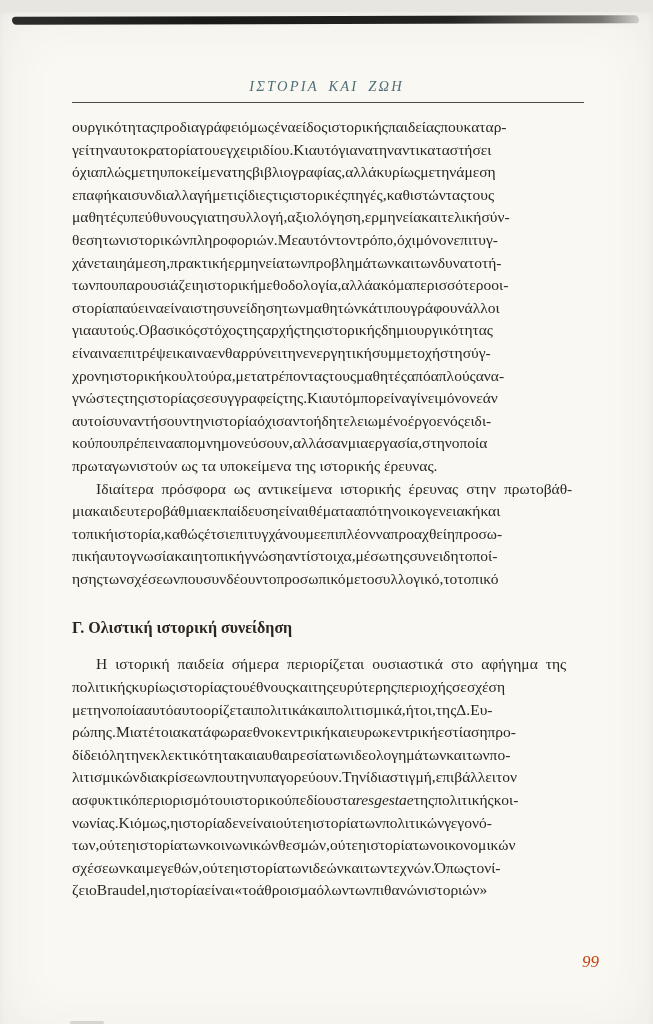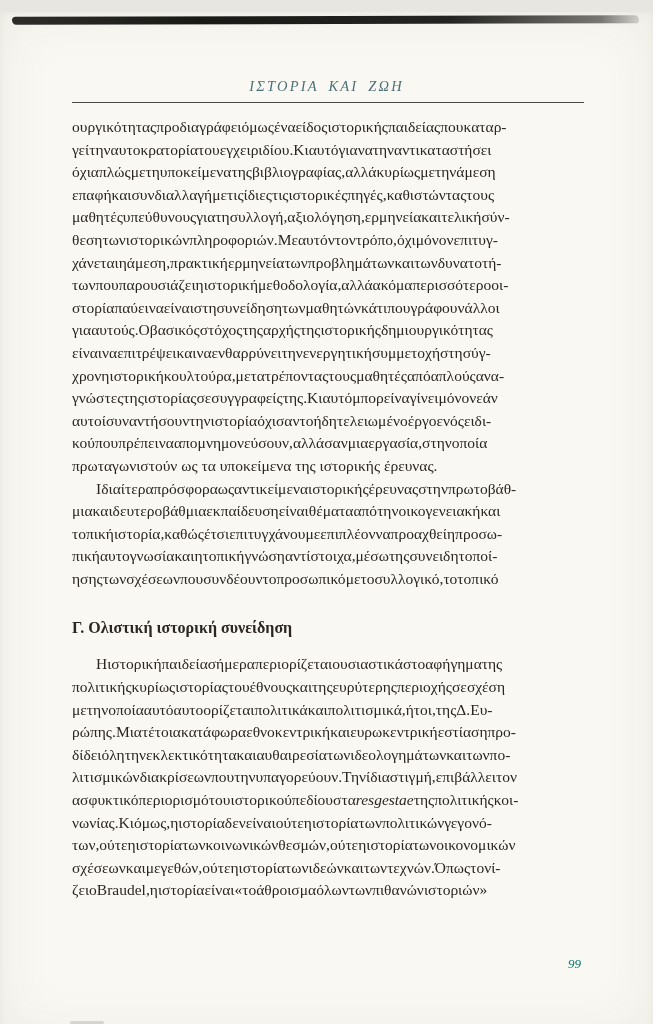--- a/index.html
+++ b/index.html
@@ -64,41 +64,41 @@
     font-size: 15.5px;
   }
   .paragraph { margin: 0; }
   .line {
     display: flex;
     height: 22.6px;
     line-height: 22.6px;
     white-space: pre;
     overflow: hidden;
   }
-  .line.indent { padding-left: 24px; }
+  .line.indent { padding-left: 24px; gap: 8px; }
   .line.last {
     display: block;
     text-align: left;
   }
   .line span { display: inline-block; }
   .line span.lat-italic { font-style: italic; }
   .section-heading {
     margin-top: 27px;
     margin-bottom: 15px;
     font-weight: bold;
     font-size: 16px;
     line-height: 21px;
   }
   .page-number {
     position: absolute;
-    right: 72px;
+    right: 54px;
     bottom: 64px;
     font-style: italic;
-    font-size: 13px;
-    color: #0f766e;
+    font-size: 17px;
+    color: #c2410c;
   }
 </style>
 </head>
 <body>
 
 <div class="page" style="--head-accent: #4d7078; --ink: #2b2622; --paper: #faf8f3;">
   <div class="scan-artifact-top"></div>
 
   <div class="running-head">ΙΣΤΟΡΙΑ ΚΑΙ ΖΩΗ</div>
 

